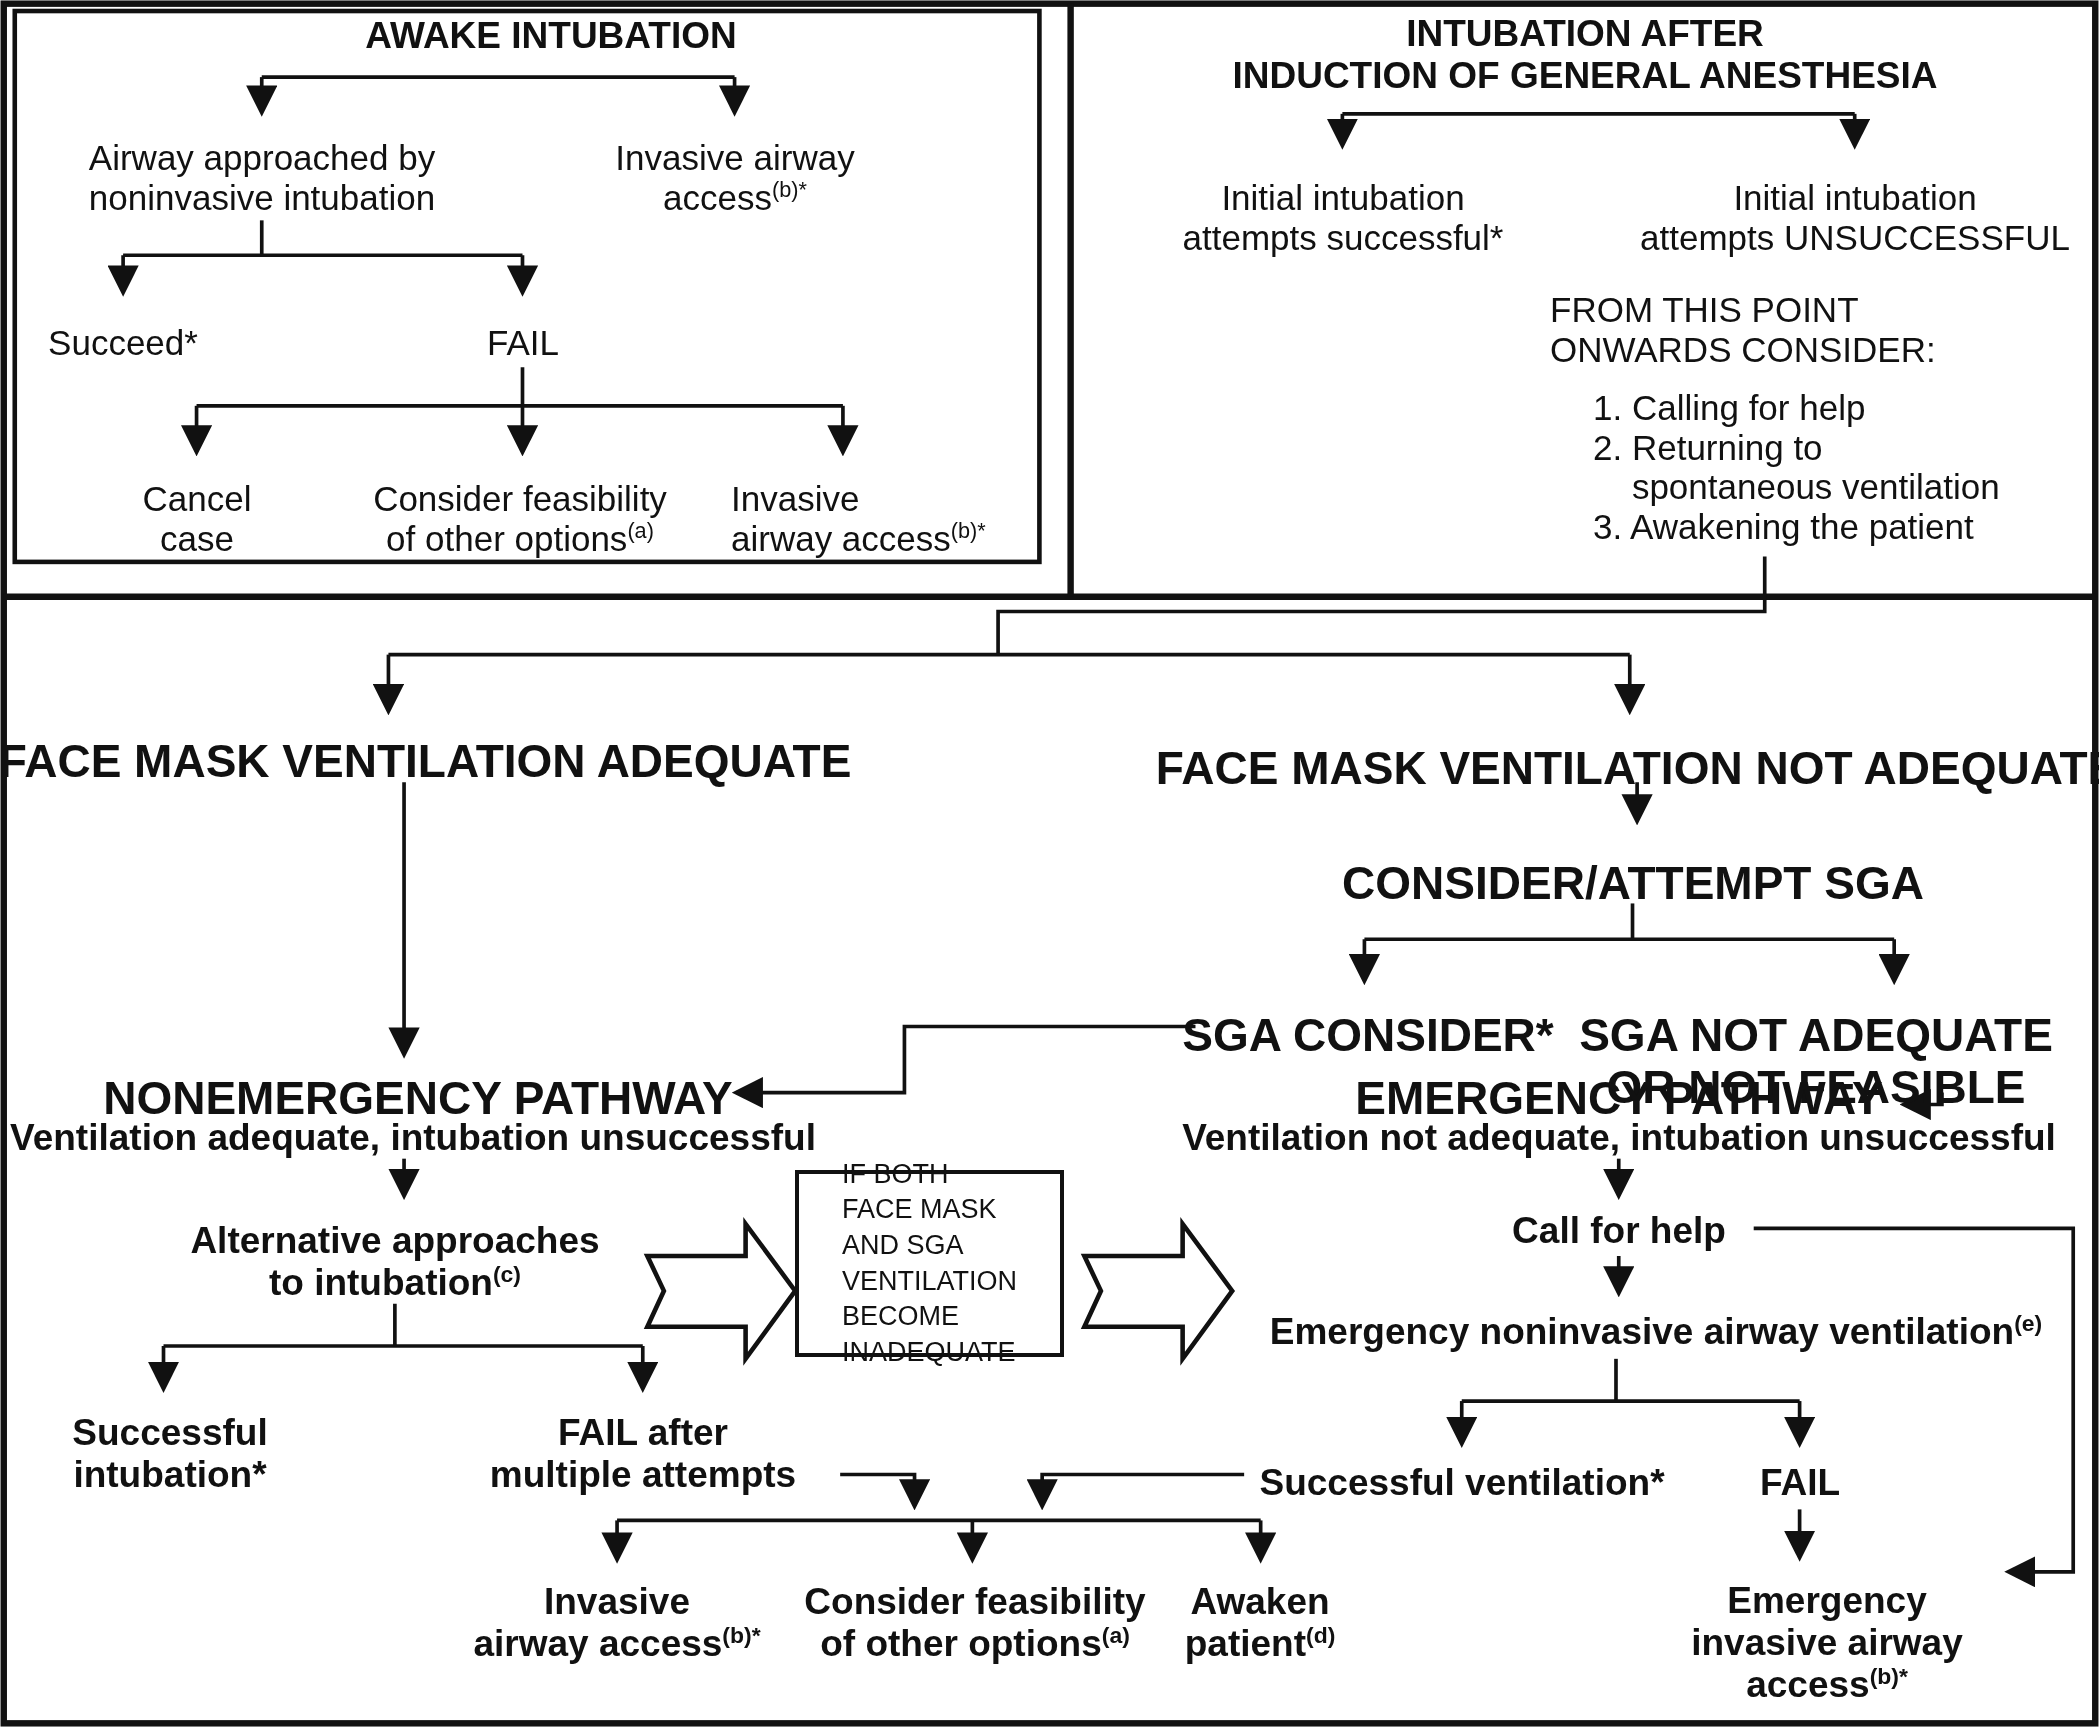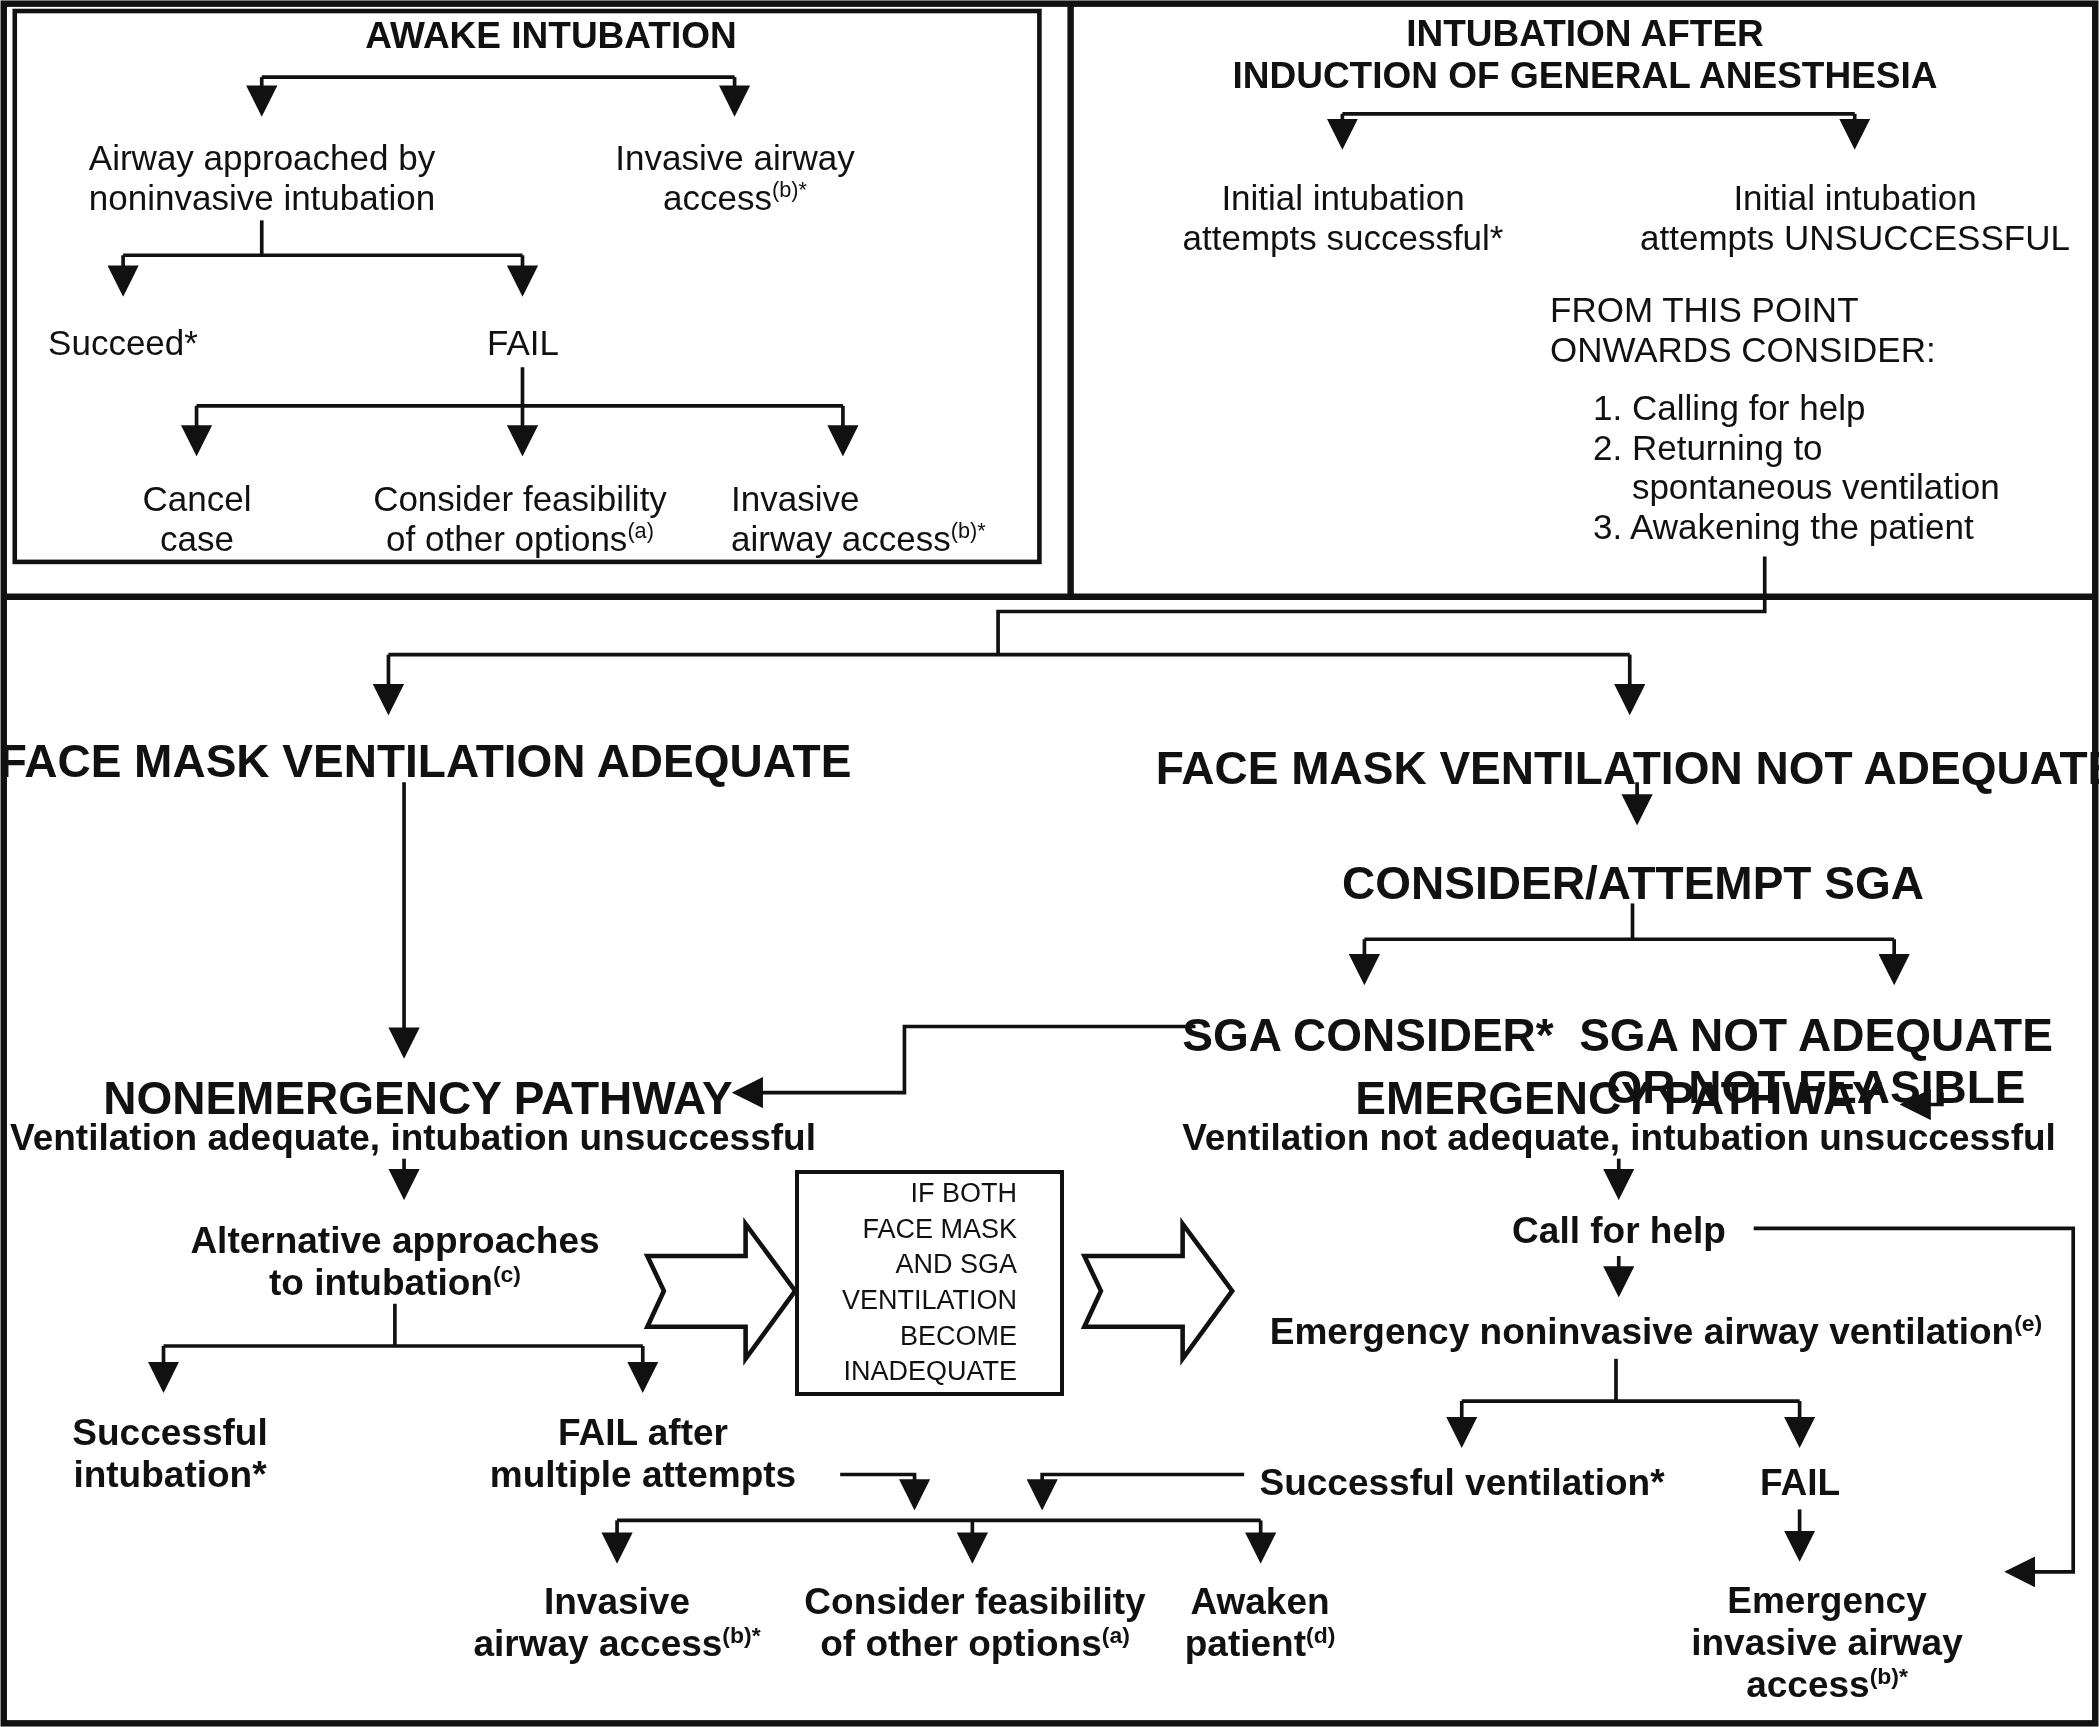--- a/index.html
+++ b/index.html
@@ -7,23 +7,23 @@
           font-family:"Liberation Sans", sans-serif;color:#111;overflow:hidden;}
   svg.layer{position:absolute;left:0;top:0;width:2099px;height:1727px;}
   .node{position:absolute;text-align:center;transform:translateX(-50%);
         white-space:nowrap;line-height:1.13;color:#111;}
   .node.leftalign{transform:none;text-align:left;}
   .b40{font-weight:bold;font-size:37px;}
   .b42{font-weight:bold;font-size:46px;}
   .r38{font-weight:normal;font-size:35px;}
   .r29{font-weight:normal;font-size:27px;}
   sup{font-size:62%;vertical-align:super;line-height:0;}
-  #ifboth-box{position:absolute;left:795px;top:1170px;width:269px;height:226px;
+  #ifboth-box{position:absolute;left:795px;top:1170px;width:269px;height:187px;
       border:4.6px solid #111;box-sizing:border-box;display:flex;align-items:center;justify-content:center;
-      text-align:right;line-height:1.32;}
+      text-align:left;line-height:1.32;}
 </style>
 </head>
 <body>
 
 <div id="canvas">
 
   <svg class="layer" viewBox="0 0 2286 1881" xmlns="http://www.w3.org/2000/svg">
     <defs>
       <marker id="ah" viewBox="0 0 10 10" refX="8.5" refY="5" markerWidth="8.5" markerHeight="8.5" orient="auto-start-reverse">
         <path d="M0,0 L10,5 L0,10 z" fill="#111"></path>

